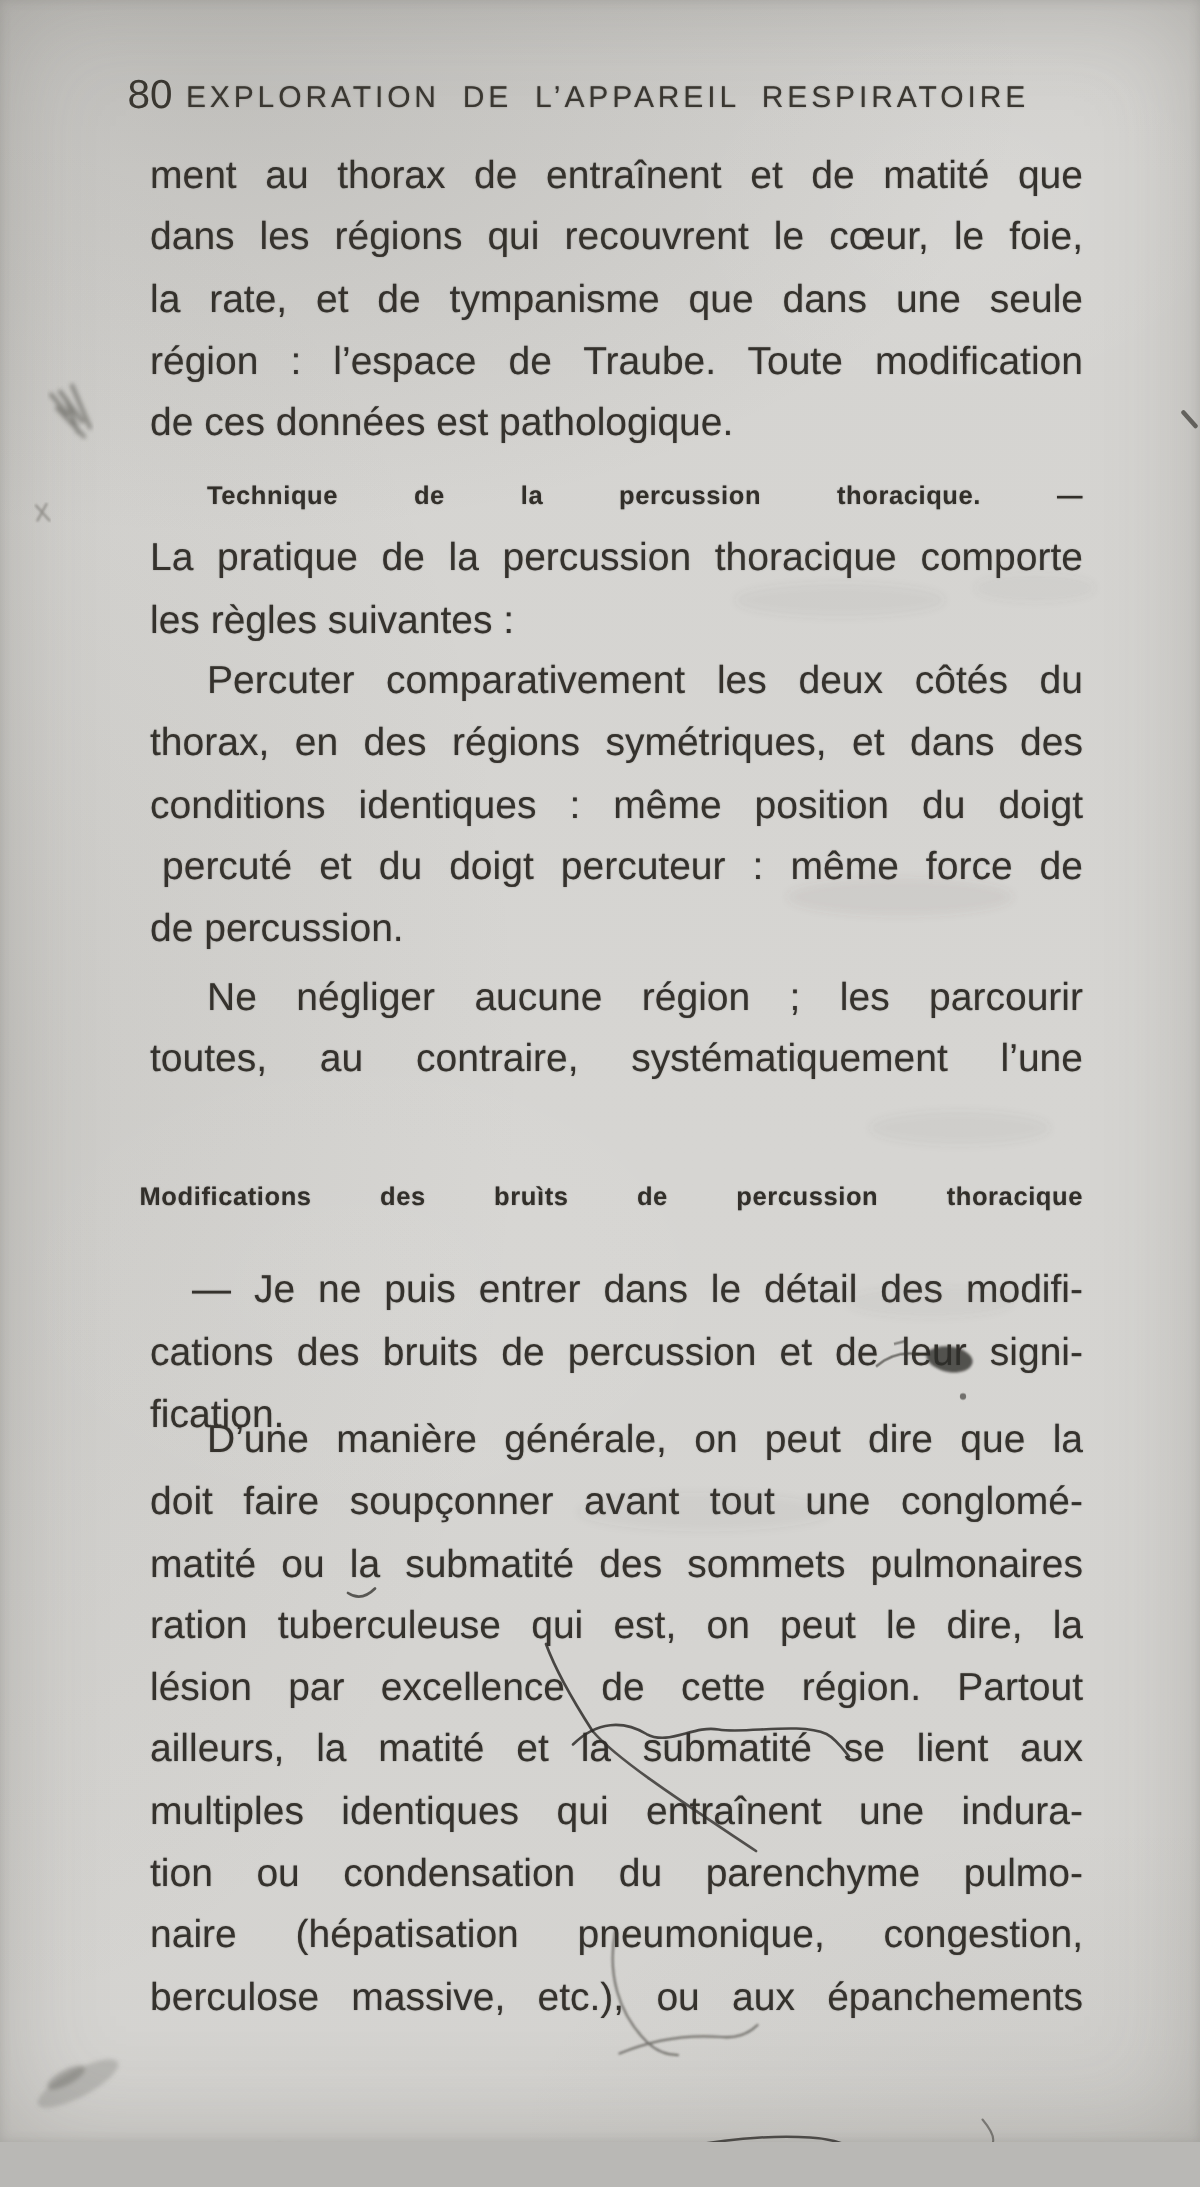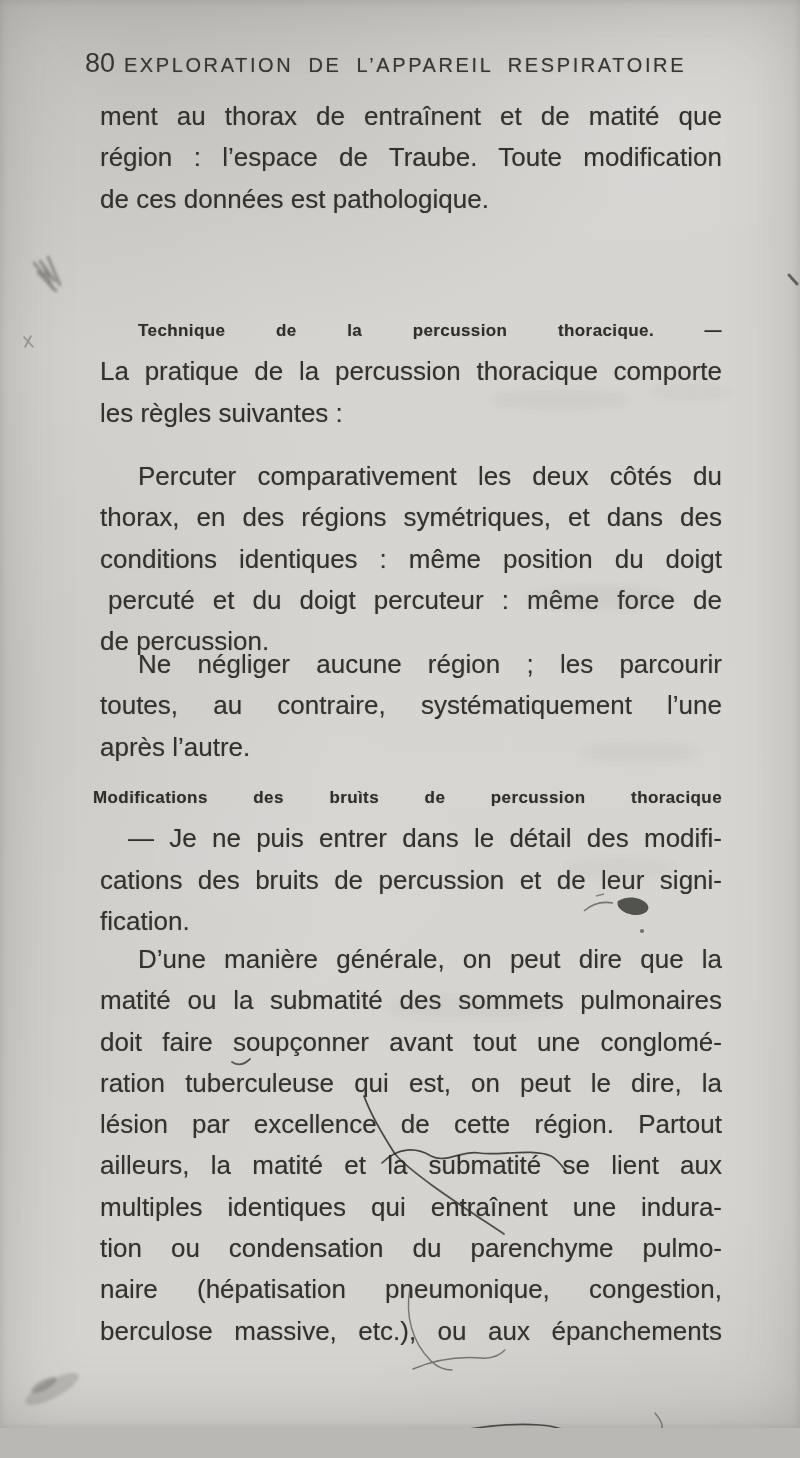--- a/index.html
+++ b/index.html
@@ -23,81 +23,82 @@
   .runtitle{
     position:absolute;left:50%;top:4px;transform:translateX(-50%);
     font-size:20px;line-height:26px;letter-spacing:2.6px;word-spacing:7px;
     white-space:nowrap;color:#3a3731;text-shadow:0 0 1px rgba(52,49,44,.45);
   }
   
   .text-block{position:absolute;left:100px;top:0;width:622px;height:1458px;}
   .para{position:absolute;left:0;width:622px;}
   .para-p1{top:96px}
   .para-p2{top:310px}
-  .para-p3{top:456px}
+  .para-p3{top:433px}
   .para-p4{top:644px}
   .para-p5{top:777px}
   .para-p6{top:939px}
   .line{
     height:41.3px;font-size:26px;line-height:41.3px;
     text-align:justify;text-align-last:left;text-justify:inter-word;
     white-space:normal;color:#35322d;
     text-shadow:0 0 1px rgba(53,50,45,.42);
   }
   .line.jf{text-align-last:justify;}
   .line.bold{font-weight:bold;font-size:17px;letter-spacing:.4px;color:#322f2a;}
   .line.ind{padding-left:38px;}
-  .line.ind2{padding-left:28px;}
+  .line.ind2{padding-left:28px;margin-top:21px;}
   .line.ind3{padding-left:8px;}
   .line.outd{margin-left:-7px;width:629px;}
   .ink{position:absolute;left:0;top:0;pointer-events:none;}
 </style>
 </head>
 <body>
 
 <div class="page">
 
   <div class="runhead">
     <span class="pagenum">80</span>
     <span class="runtitle">EXPLORATION DE L’APPAREIL RESPIRATOIRE</span>
   </div>
 
   <div class="text-block">
       <div class="para para-p1">
         <div class="line jf">ment au thorax de entraînent et de matité que</div>
+        <div class="line jf">dans les régions qui recouvrent le cœur, le foie,</div>
+        <div class="line jf">la rate, et de tympanisme que dans une seule</div>
         <div class="line jf">région : l’espace de Traube. Toute modification</div>
         <div class="line">de ces données est pathologique.</div>
       </div>
       <div class="para para-p2">
         <div class="line jf bold ind">Technique de la percussion thoracique. —</div>
         <div class="line jf">La pratique de la percussion thoracique comporte</div>
         <div class="line">les règles suivantes :</div>
       </div>
       <div class="para para-p3">
         <div class="line jf ind">Percuter comparativement les deux côtés du</div>
         <div class="line jf">thorax, en des régions symétriques, et dans des</div>
         <div class="line jf">conditions identiques : même position du doigt</div>
         <div class="line jf ind3">percuté et du doigt percuteur : même force de</div>
         <div class="line">de percussion.</div>
       </div>
       <div class="para para-p4">
         <div class="line jf ind">Ne négliger aucune région ; les parcourir</div>
         <div class="line jf">toutes, au contraire, systématiquement l’une</div>
-        <div class="line">après l’autre.</div>
       </div>
       <div class="para para-p5">
         <div class="line jf bold outd">Modifications des bruìts de percussion thoracique</div>
         <div class="line jf ind2">— Je ne puis entrer dans le détail des modifi-</div>
         <div class="line jf">cations des bruits de percussion et de leur signi-</div>
         <div class="line">fication.</div>
       </div>
       <div class="para para-p6">
         <div class="line jf ind">D’une manière générale, on peut dire que la</div>
+        <div class="line jf">doit faire soupçonner avant tout une conglomé-</div>
         <div class="line jf">matité ou la submatité des sommets pulmonaires</div>
-        <div class="line jf">doit faire soupçonner avant tout une conglomé-</div>
         <div class="line jf">ration tuberculeuse qui est, on peut le dire, la</div>
         <div class="line jf">lésion par excellence de cette région. Partout</div>
         <div class="line jf">ailleurs, la matité et la submatité se lient aux</div>
         <div class="line jf">multiples identiques qui entraînent une indura-</div>
         <div class="line jf">tion ou condensation du parenchyme pulmo-</div>
         <div class="line jf">naire (hépatisation pneumonique, congestion,</div>
         <div class="line jf">berculose massive, etc.), ou aux épanchements</div>
       </div>
     </div>
 

